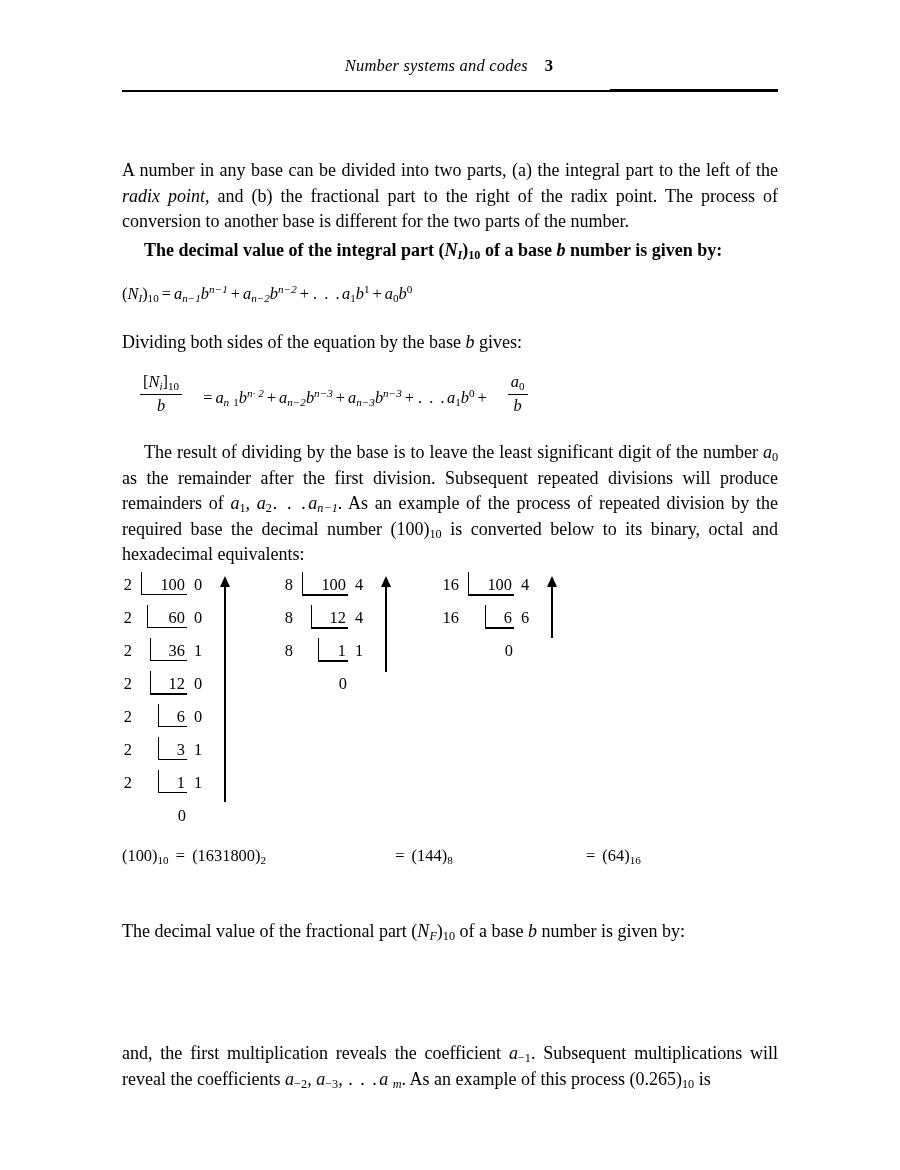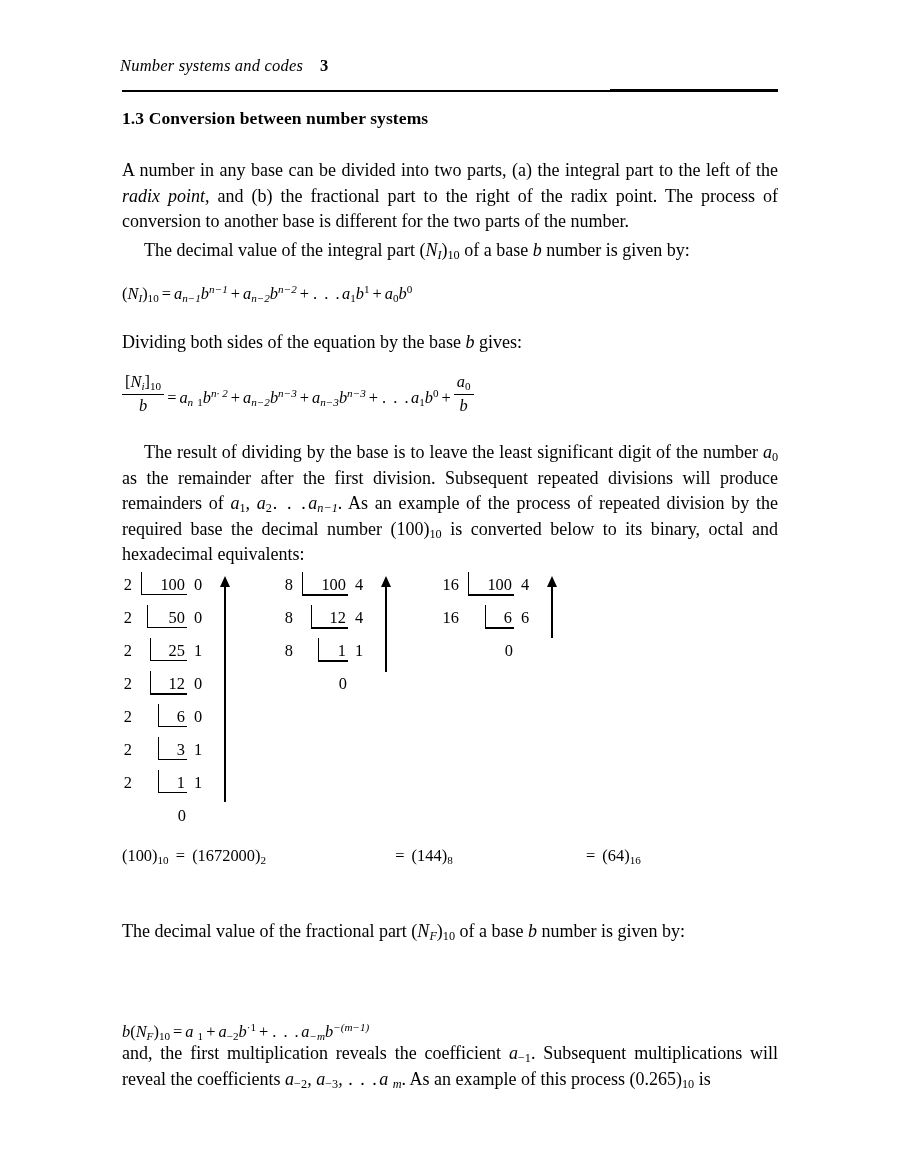--- a/index.html
+++ b/index.html
@@ -16,21 +16,21 @@
     font-family: "Liberation Serif", "DejaVu Serif", serif;
     overflow: hidden;
   }
 
   
   .runhead {
     position: absolute;
     left: 120px;
     top: 56px;
     width: 658px;
-    text-align: left;
+    text-align: center;
     font-style: italic;
     font-size: 16.5px;
     letter-spacing: .2px;
     white-space: nowrap;
   }
   .runhead .pageno {
     font-style: normal;
     font-weight: bold;
     margin-left: 17px;
     font-size: 16.5px;
@@ -86,21 +86,21 @@
   }
   .math .up { font-style: normal; }
   sub, sup { font-size: 68%; font-style: normal; line-height: 0; }
   sub.it, sup.it { font-style: italic; }
   sub { vertical-align: -0.28em; }
   sup { vertical-align: 0.52em; }
   .frac {
     display: inline-block;
     vertical-align: -0.52em;
     text-align: center;
-    margin: 0 0;
+    margin: 0 18px;
   }
   .frac .num { display: block; padding: 0 3px; }
   .frac .bar { display: block; height: 1.4px; background: #000; margin: 1.5px 0; }
   .frac .den { display: block; padding: 0 3px; }
   .op { font-style: normal; padding: 0 3px; }
   .dots { font-style: normal; letter-spacing: 1.5px; padding: 0 1px; }
 
   
   .tableau {
     position: absolute;
@@ -178,27 +178,26 @@
 <div class="page">
 
   <div class="runhead">
     <span>Number systems and codes</span><span class="pageno">3</span>
   </div>
   <div class="rule-wrap">
     <div class="rule-thin"></div>
     <div class="rule-thick"></div>
   </div>
 
-  <div class="sect-title">1.3  Conversion between number systems</div>
 
   <div class="para" style="top:158px;">
     <span>A number in any base can be divided into two parts, (a) the integral part to the left of the </span><i class="it">radix point</i><span>, and (b) the fractional part to the right of the radix point. The process of conversion to another base is different for the two parts of the number.</span>
   </div>
 
-  <div class="para nojust" style="top:238px;">
+  <div class="para nojust" style="top:238px;font-weight:bold;">
     <span class="indent"></span>The decimal value of the integral part (<i class="it">N<sub class="it">I</sub></i>)<sub>10</sub> of a base <i class="it">b</i> number is given by:
   </div>
 
   <div class="math" style="top:284px;">
     <span class="up">(</span>N<sub class="it">I</sub><span class="up">)</span><sub>10</sub><span class="op">=</span>a<sub class="it">n−1</sub>b<sup class="it">n−1</sup><span class="op">+</span>a<sub class="it">n−2</sub>b<sup class="it">n−2</sup><span class="op">+</span><span class="dots">. . .</span>a<sub>1</sub>b<sup>1</sup><span class="op">+</span>a<sub>0</sub>b<sup>0</sup>
   </div>
 
   <div class="para nojust" style="top:330px;">
     Dividing both sides of the equation by the base <i class="it">b</i> gives:
   </div>
@@ -229,22 +228,22 @@
 
       <div class="bracket" style="left:141px; top:572px; width:45px; height:22px;"></div>
       <div class="bracket" style="left:147px; top:605px; width:39px; height:22px;"></div>
       <div class="bracket" style="left:150px; top:638px; width:36px; height:22px;"></div>
       <div class="bracket heavy" style="left:150px; top:671px; width:36px; height:22px;"></div>
       <div class="bracket" style="left:158px; top:704px; width:28px; height:22px;"></div>
       <div class="bracket" style="left:158px; top:737px; width:28px; height:22px;"></div>
       <div class="bracket" style="left:158px; top:770px; width:28px; height:22px;"></div>
 
       <div class="quotient" style="left:140px; top:575px; width:45px;">100</div>
-      <div class="quotient" style="left:140px; top:608px; width:45px;">50</div>
-      <div class="quotient" style="left:140px; top:641px; width:45px;">25</div>
+      <div class="quotient" style="left:140px; top:608px; width:45px;">60</div>
+      <div class="quotient" style="left:140px; top:641px; width:45px;">36</div>
       <div class="quotient" style="left:140px; top:674px; width:45px;">12</div>
       <div class="quotient" style="left:140px; top:707px; width:45px;">6</div>
       <div class="quotient" style="left:140px; top:740px; width:45px;">3</div>
       <div class="quotient" style="left:140px; top:773px; width:45px;">1</div>
 
       <div class="remainder" style="left:194px; top:575px; width:16px;">0</div>
       <div class="remainder" style="left:194px; top:608px; width:16px;">0</div>
       <div class="remainder" style="left:194px; top:641px; width:16px;">1</div>
       <div class="remainder" style="left:194px; top:674px; width:16px;">0</div>
       <div class="remainder" style="left:194px; top:707px; width:16px;">0</div>
@@ -302,36 +301,33 @@
       <div class="uparrow" style="left:545px; top:576px; height:62px;">
         <div class="head"></div>
         <div class="shaft" style="height:54px;"></div>
       </div>
     </div>
   </div>
 
   <div class="result-line">
     <span class="seg">(<span>100</span>)<sub>10</sub></span>
     <span class="op">=</span>
-    <span class="seg">(<span>1672000</span>)<sub>2</sub></span>
+    <span class="seg">(<span>1631800</span>)<sub>2</sub></span>
     <span class="gap1"></span>
     <span class="op">=</span>
     <span class="seg">(<span>144</span>)<sub>8</sub></span>
     <span class="gap2"></span>
     <span class="op">=</span>
     <span class="seg">(<span>64</span>)<sub>16</sub></span>
   </div>
 
   <div class="para nojust" style="top:895px;margin-top:24px;">
     The decimal value of the fractional part (<i class="it">N<sub class="it">F</sub></i>)<sub>10</sub> of a base <i class="it">b</i> number is given by:
   </div>
 
 
 
-  <div class="math" style="top:1022px;">
-    b<span class="up">(</span>N<sub class="it">F</sub><span class="up">)</span><sub>10</sub><span class="op">=</span>a&nbsp;<sub>1</sub><span class="op">+</span>a<sub>−2</sub>b<sup>·1</sup><span class="op">+</span><span class="dots">. . .</span>a<sub class="it">−m</sub>b<sup class="it">−(m−1)</sup>
-  </div>
 
   <div class="para" style="top:1041px;">
     and, the first multiplication reveals the coefficient <i class="it">a<sub>−1</sub></i>. Subsequent multiplications will reveal the coefficients <i class="it">a<sub>−2</sub>, a<sub>−3</sub>,</i> <span class="dots">. . .</span><i class="it">a&nbsp;<sub class="it">m</sub></i>. As an example of this process (0.265)<sub>10</sub> is
   </div>
 
 </div>
 
 </body></html>

